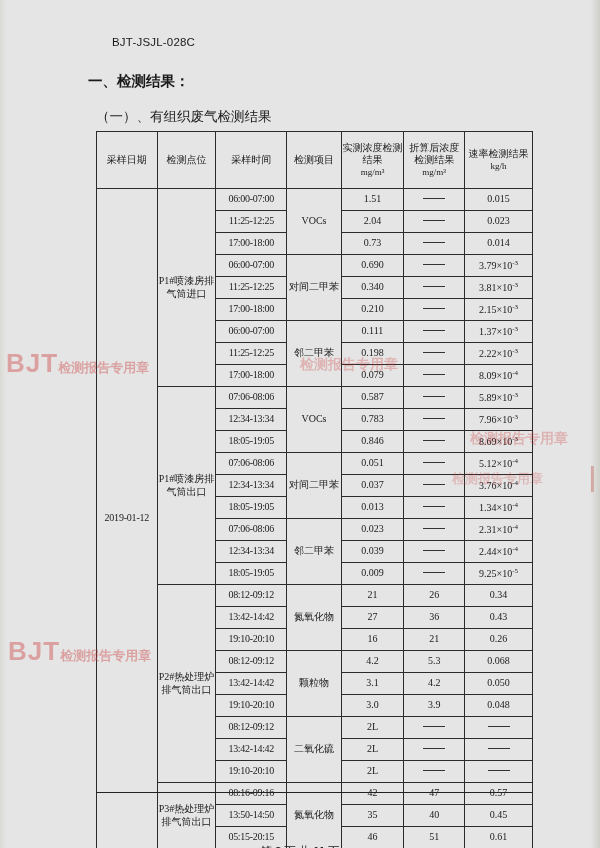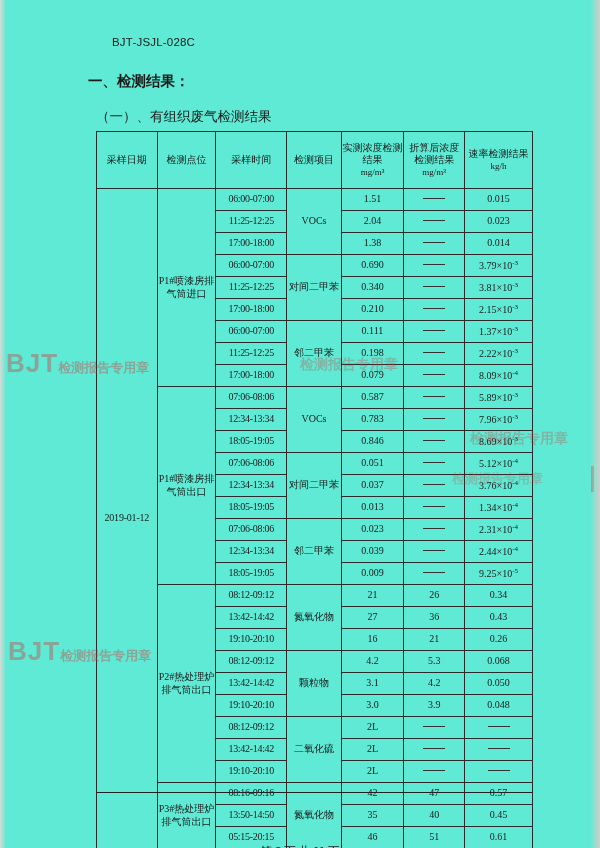--- a/index.html
+++ b/index.html
@@ -11,21 +11,21 @@
     width: 600px;
     height: 848px;
     position: relative;
     font-family: "Liberation Serif", serif;
     color: #1a1a1a;
     overflow: hidden;
   }
   .page {
     position: absolute;
     inset: 0;
-    background: #5eead4;
+    background: #e5e5e5;
   }
   
   .page::before {
     content: "";
     position: absolute;
     left: 0; top: 0; bottom: 0;
     width: 6px;
     background: linear-gradient(to right, #d9d9d4, rgba(255,255,255,0));
     pointer-events: none;
   }
@@ -243,21 +243,21 @@
           <td class="num">0.015</td>
         </tr>
         <tr>
           <td class="time">11:25-12:25</td>
           <td class="num">2.04</td>
           <td class="num"><span class="dash"></span></td>
           <td class="num">0.023</td>
         </tr>
         <tr>
           <td class="time">17:00-18:00</td>
-          <td class="num">1.38</td>
+          <td class="num">0.73</td>
           <td class="num"><span class="dash"></span></td>
           <td class="num">0.014</td>
         </tr>
         <tr>
           <td class="time">06:00-07:00</td>
           <td class="item" rowspan="3">对间二甲苯</td>
           <td class="num">0.690</td>
           <td class="num"><span class="dash"></span></td>
           <td class="num">3.79×10<sup>-3</sup></td>
         </tr>

